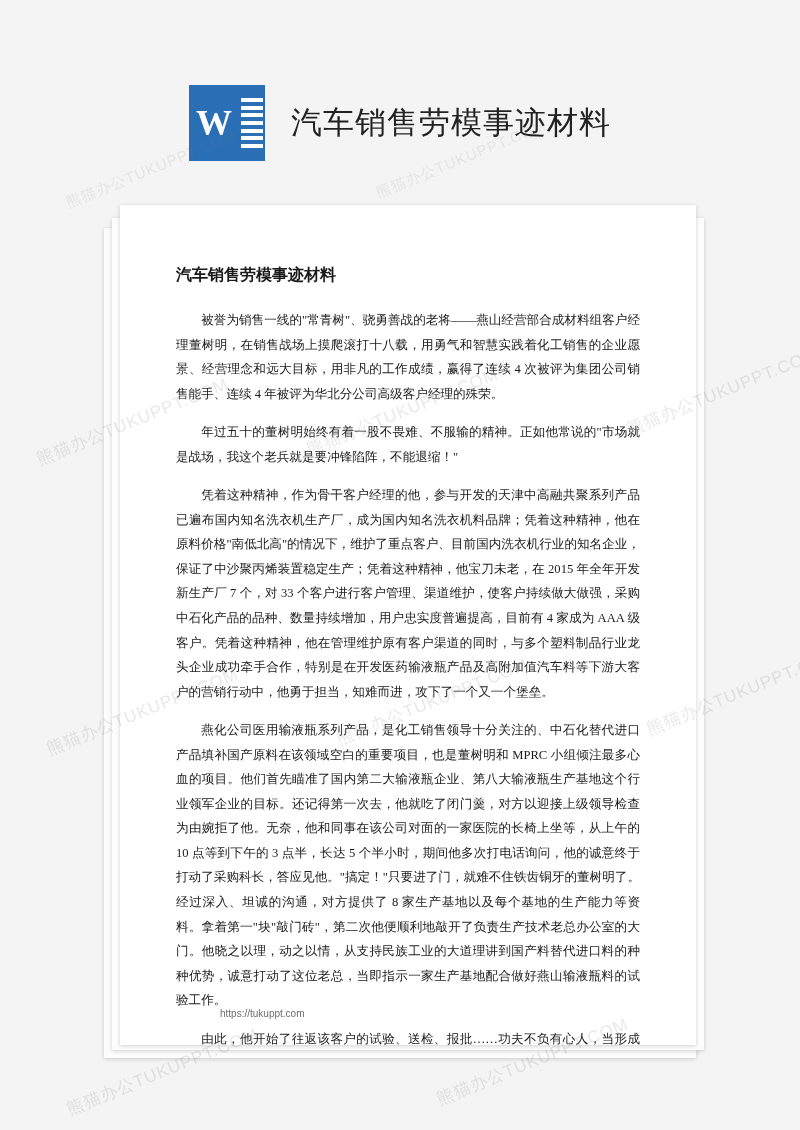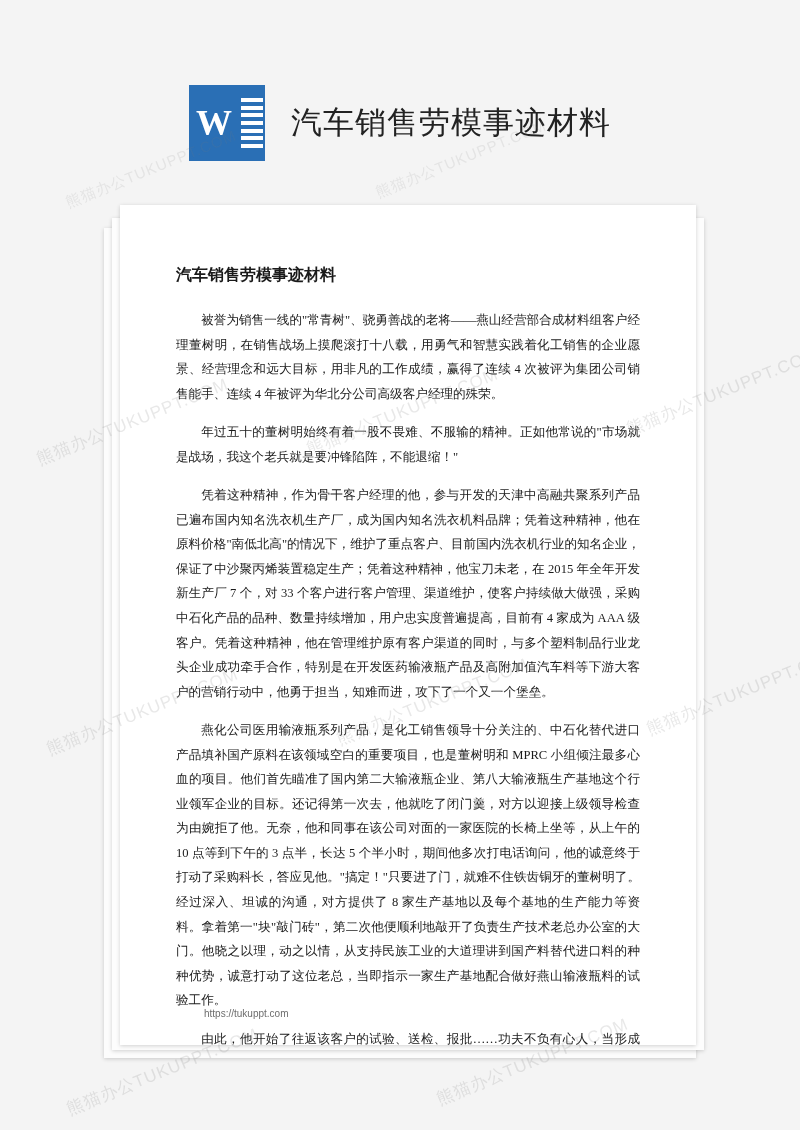--- a/index.html
+++ b/index.html
@@ -110,21 +110,21 @@
     font-size: 12.6px;
     line-height: 1.95;
     color: #1a1a1a;
     text-align: justify;
     margin: 0 0 14px 0;
     text-indent: 2em;
     font-family: "Liberation Serif", serif;
   }
   .url-line {
     position: absolute;
-    left: 56px;
+    left: 72px;
     bottom: 26px;
     font-size: 10px;
     color: #6d6d6d;
     font-family: "Liberation Sans", sans-serif;
     padding-left: 28px;
   }
 
   
   .wm {
     position: absolute;

